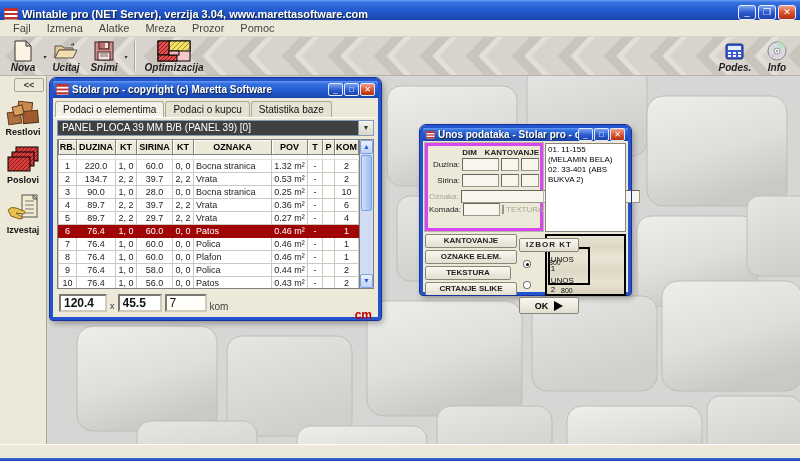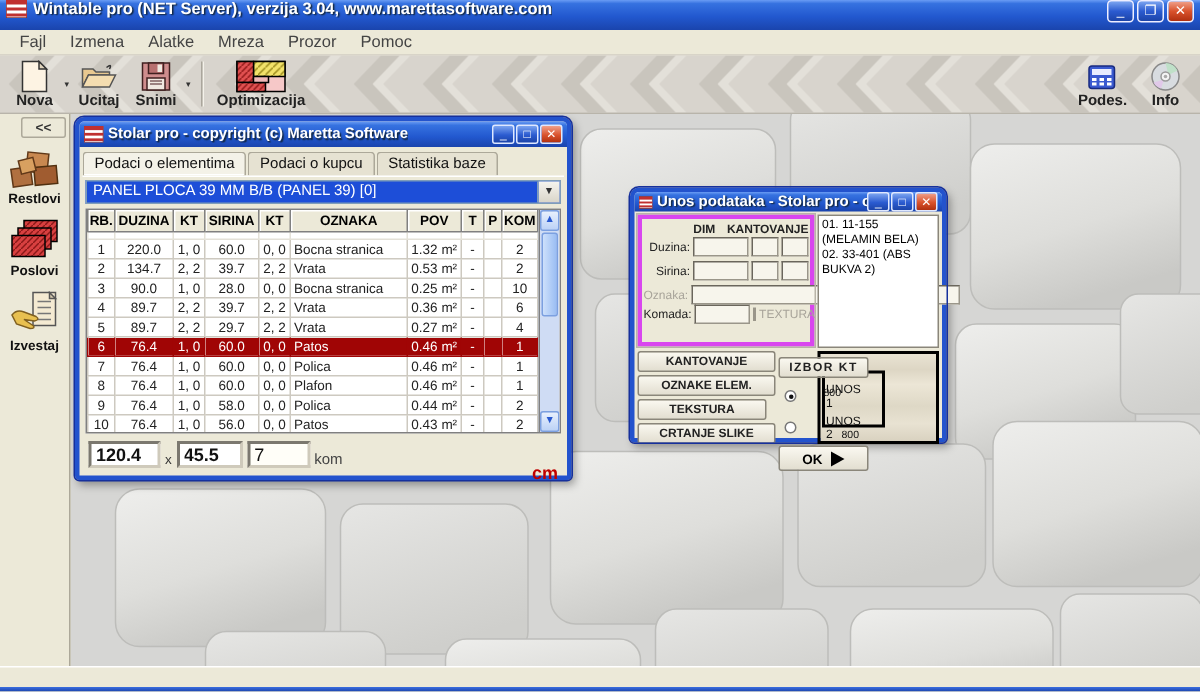--- a/index.html
+++ b/index.html
@@ -3,35 +3,35 @@
 <meta charset="utf-8">
 <style>
   * { margin:0; padding:0; box-sizing:border-box; }
   html,body { width:800px; height:461px; overflow:hidden; }
   body { font-family:"Liberation Sans", sans-serif; background:#ece9d8; position:relative; }
   .screen { position:absolute; inset:0; }
 
   
   .titlebar { position:absolute; left:0; top:0; width:800px; height:20px;
     background:linear-gradient(180deg,#6a9cf4 0%,#3672e0 12%,#2258cf 55%,#1a44ad 100%);
-    display:flex; align-items:flex-start; padding:0 4px; color:#fff; }
+    display:flex; align-items:flex-end; padding:0 4px; color:#fff; }
   .titlebar .app-ico { width:14px; height:12px; margin-right:4px; flex:0 0 auto; }
   .titlebar .ttl { font-size:11px; font-weight:bold; text-shadow:1px 1px 1px #123; white-space:nowrap; overflow:hidden; }
   .winbtns { margin-left:auto; display:flex; gap:2px; }
   .wbtn { width:18px; height:15px; border-radius:3px; border:1px solid #eef; color:#fff;
     font-size:9px; line-height:13px; text-align:center;
     background:linear-gradient(180deg,#7ba4f0,#2b5bd0 50%,#1c44a8); }
   .wbtn.close { background:linear-gradient(180deg,#f0a08a,#d9522c 50%,#b03010); }
 
   .menubar { position:absolute; left:0; top:20px; width:800px; height:17px; background:#ece9d8;
     display:flex; align-items:center; gap:2px; padding:0 6px; border-bottom:1px solid #d8d4c8; }
   .menuitem { font-size:11px; color:#444; padding:1px 7px; }
 
   
-  .toolbar { position:absolute; left:0; top:37px; width:800px; height:39px; background:#d8d4cd; border-bottom:1px solid #b8b4aa; }
+  .toolbar { position:absolute; left:0; top:37px; width:800px; height:39px; background:#d8d4cd; border-bottom:1px solid #b8b4aa;font-style:italic; }
   .toolbar svg.chev { position:absolute; inset:0; }
   .tb-inner { position:absolute; inset:0; display:flex; align-items:center; padding:0 4px; }
   .tbtn { display:flex; flex-direction:column; align-items:center; justify-content:center;
     min-width:38px; height:37px; font-size:10px; font-weight:bold; color:#222; position:relative; }
   .tbtn .ic { height:22px; display:flex; align-items:center; justify-content:center; }
   .drop { font-size:6px; color:#333; align-self:center; margin:0 1px; }
   .tsep { width:2px; height:30px; margin:0 6px; border-left:1px solid #aaa69c; border-right:1px solid #f4f2ea; }
   .tb-right { margin-left:auto; display:flex; gap:4px; }
 
   
@@ -62,21 +62,21 @@
   .sbtn.close { background:linear-gradient(180deg,#f0a08a,#d9522c 55%,#b03010); }
 
   
   #stolar { left:50px; top:78px; width:331px; height:242px; z-index:10; display:flex; flex-direction:column; }
   .tabs { display:flex; align-items:flex-end; height:19px; padding:2px 2px 0 2px; }
   .tab { font-size:10px; color:#111; padding:2px 7px; border:1px solid #aca899; border-bottom:none;
     border-radius:3px 3px 0 0; background:#e6e2d2; margin-right:1px; }
   .tab.active { background:#f4f2e8; position:relative; top:0px; font-weight:normal; box-shadow:0 -1px 0 #fff inset; }
   .tabpane-edge { border-top:1px solid #fff; margin:0 2px; }
 
-  .matdrop { display:flex; height:16px; margin:2px 4px; border:1px solid #7f9db9; background:#1d4ed8; }
+  .matdrop { display:flex; height:16px; margin:2px 4px; border:1px solid #7f9db9; background:#404040; }
   .matdrop .val { flex:1; color:#fff; font-size:10px; line-height:14px; padding-left:4px; white-space:nowrap; overflow:hidden; }
   .matdrop .arr { width:15px; background:linear-gradient(180deg,#f6f4ee,#d9d5c9); border-left:1px solid #7f9db9;
     font-size:7px; color:#333; text-align:center; line-height:14px; }
 
   .tablewrap { flex:1; margin:1px 4px; border:1px solid #808080; background:#fff; display:flex; overflow:hidden; }
   .gridbox { flex:1; overflow:hidden; }
   table.grid { width:100%; border-collapse:collapse; table-layout:fixed; }
   table.grid th { background:#ece9d8; border:1px solid #808080; border-top:none;
     box-shadow:inset 1px 1px 0 #fff; font-size:9px; padding:1px 0; color:#000; height:14px; }
   table.grid td { border:1px solid #cdc9c0; font-size:9px; height:13px; padding:0 2px; text-align:center;

